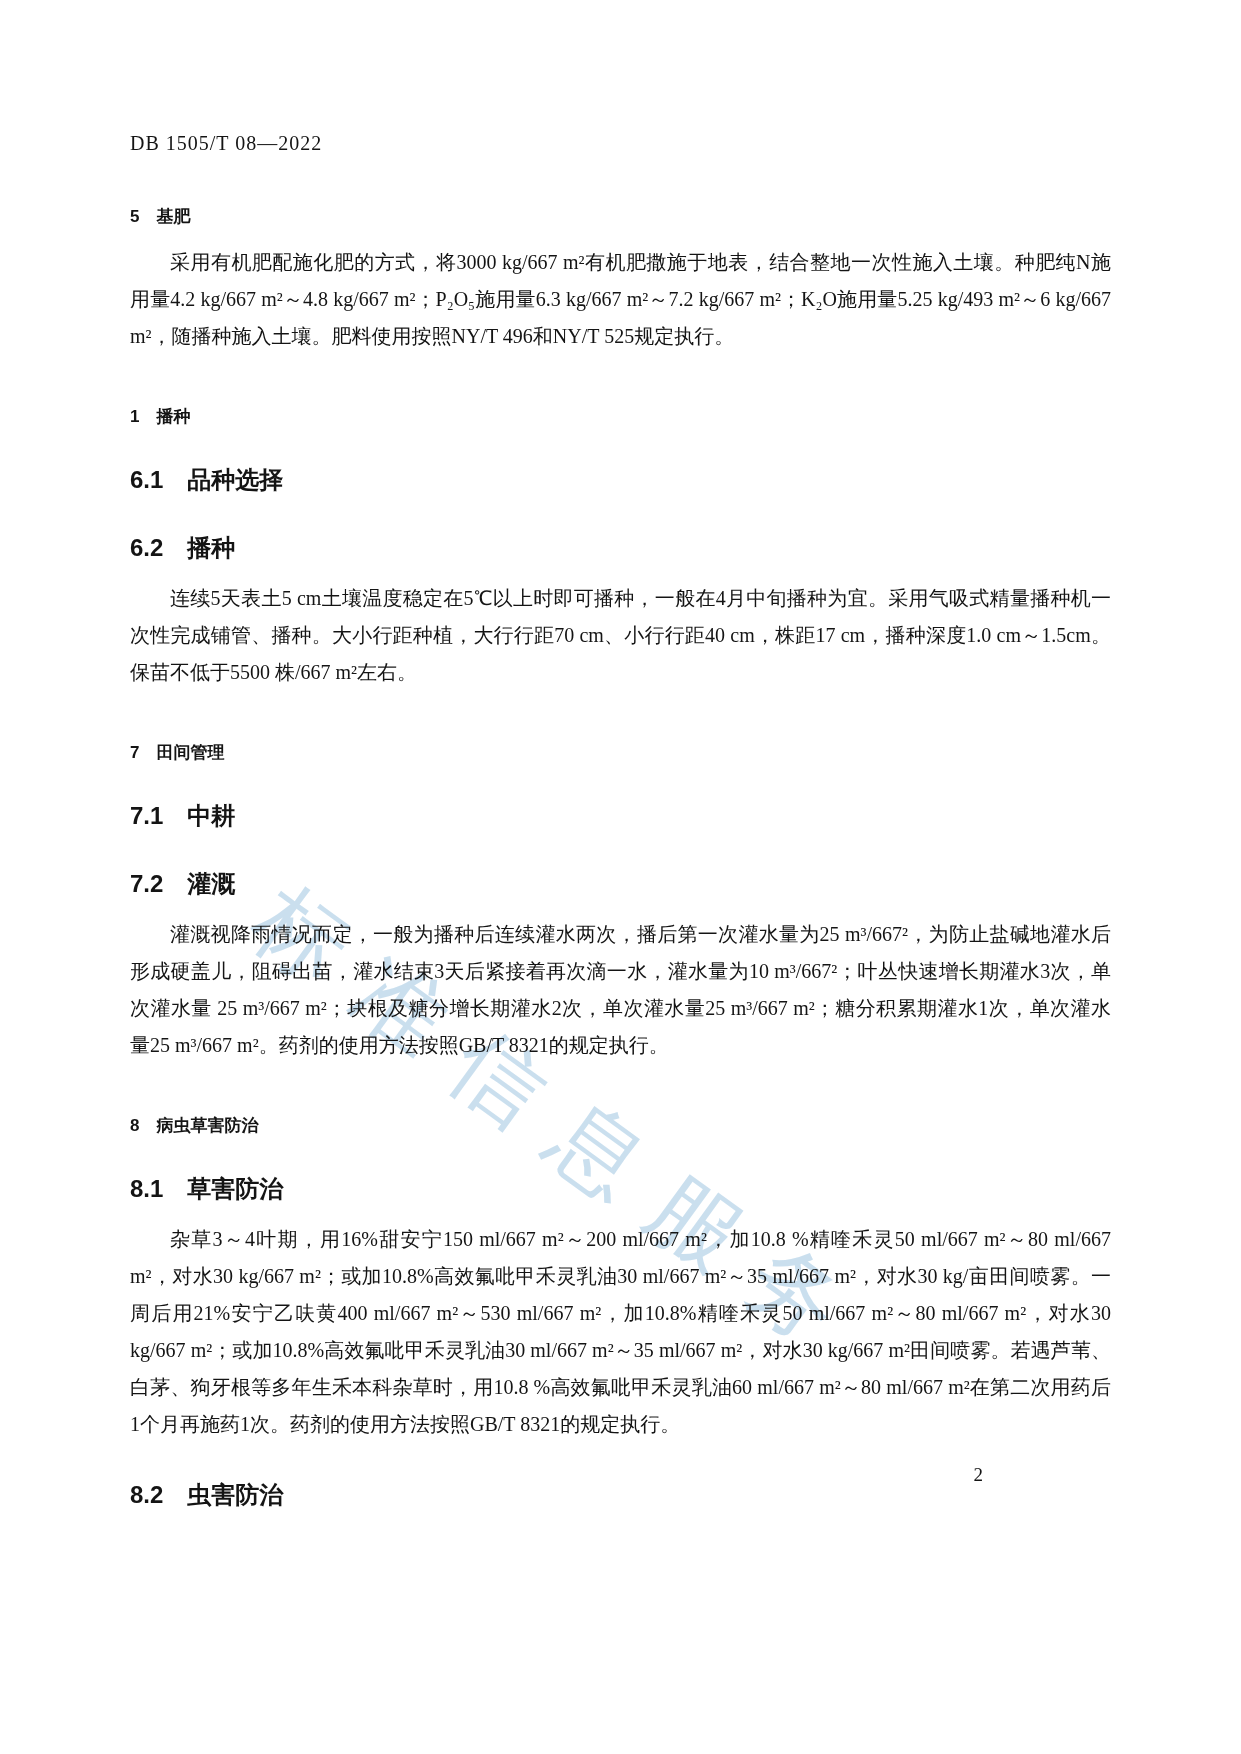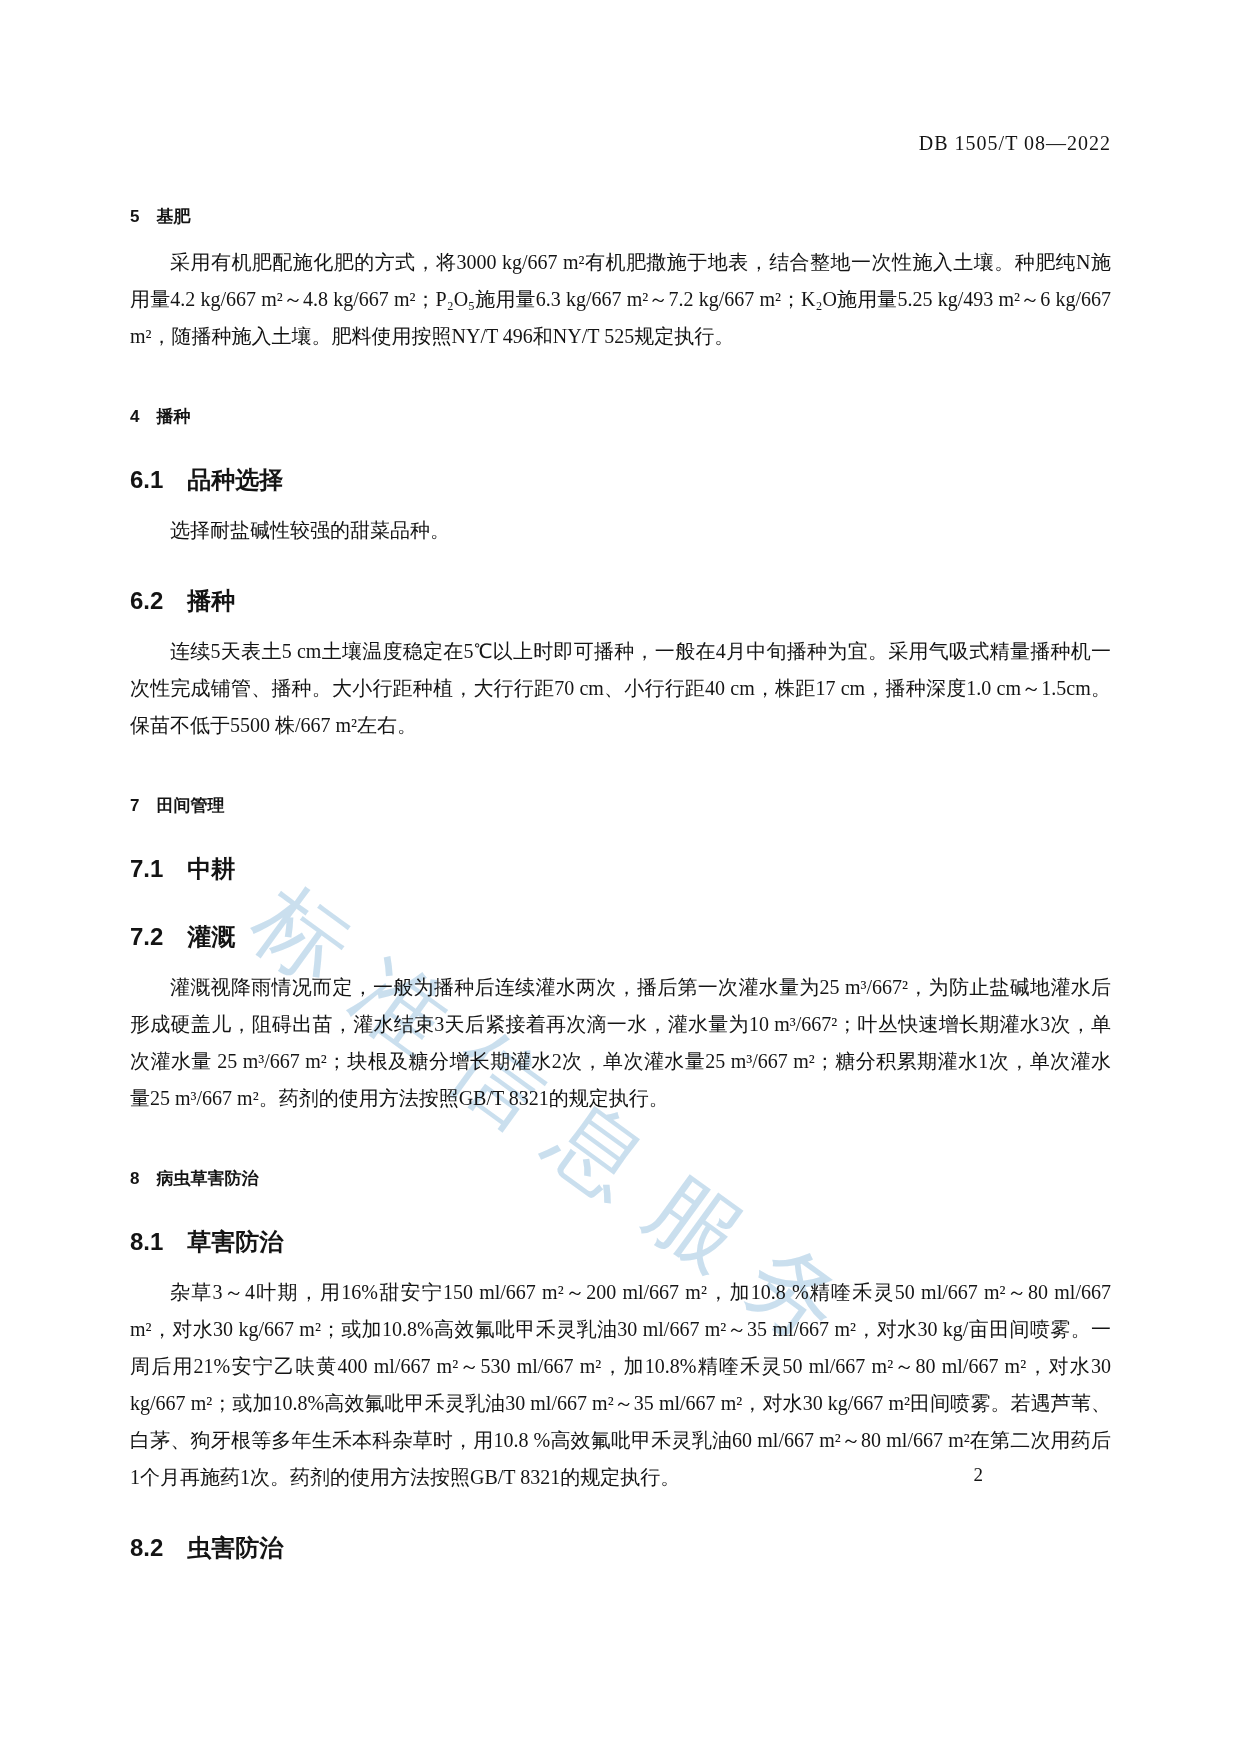--- a/index.html
+++ b/index.html
@@ -13,21 +13,21 @@
     color: #141414;
   }
   .page {
     position: relative;
     width: 100%;
     height: 100%;
     padding: 132px 130px 0 130px;
     z-index: 1;
   }
   .doc-header {
-    text-align: right;
+    text-align: left;
     font-size: 20px;
     letter-spacing: 1px;
     margin-bottom: 10px;
     white-space: pre-wrap;
   }
   h1.sec {
     font-size: 17px;
     font-weight: bold;
     margin-top: 50px;
     white-space: pre-wrap;
@@ -74,24 +74,23 @@
 
 <div class="watermark">标准信息服务</div>
 
 <div class="page">
 
   <div class="doc-header">DB 1505/T 08—2022</div>
 
   <h1 class="sec">5　基肥</h1>
   <p class="body">采用有机肥配施化肥的方式，将3000 kg/667 m²有机肥撒施于地表，结合整地一次性施入土壤。种肥纯N施用量4.2 kg/667 m²～4.8 kg/667 m²；P₂O₅施用量6.3 kg/667 m²～7.2 kg/667 m²；K₂O施用量5.25 kg/493 m²～6 kg/667 m²，随播种施入土壤。肥料使用按照NY/T 496和NY/T 525规定执行。</p>
 
-  <h1 class="sec">4　播种</h1>
+  <h1 class="sec">1　播种</h1>
 
   <h2 class="sec">6.1　品种选择</h2>
-  <p class="body">选择耐盐碱性较强的甜菜品种。</p>
 
   <h2 class="sec">6.2　播种</h2>
   <p class="body">连续5天表土5 cm土壤温度稳定在5℃以上时即可播种，一般在4月中旬播种为宜。采用气吸式精量播种机一次性完成铺管、播种。大小行距种植，大行行距70 cm、小行行距40 cm，株距17 cm，播种深度1.0 cm～1.5cm。保苗不低于5500 株/667 m²左右。</p>
 
   <h1 class="sec">7　田间管理</h1>
 
   <h2 class="sec">7.1　中耕</h2>
 
   <h2 class="sec">7.2　灌溉</h2>
   <p class="body">灌溉视降雨情况而定，一般为播种后连续灌水两次，播后第一次灌水量为25 m³/667²，为防止盐碱地灌水后形成硬盖儿，阻碍出苗，灌水结束3天后紧接着再次滴一水，灌水量为10 m³/667²；叶丛快速增长期灌水3次，单次灌水量 25 m³/667 m²；块根及糖分增长期灌水2次，单次灌水量25 m³/667 m²；糖分积累期灌水1次，单次灌水量25 m³/667 m²。药剂的使用方法按照GB/T 8321的规定执行。</p>

